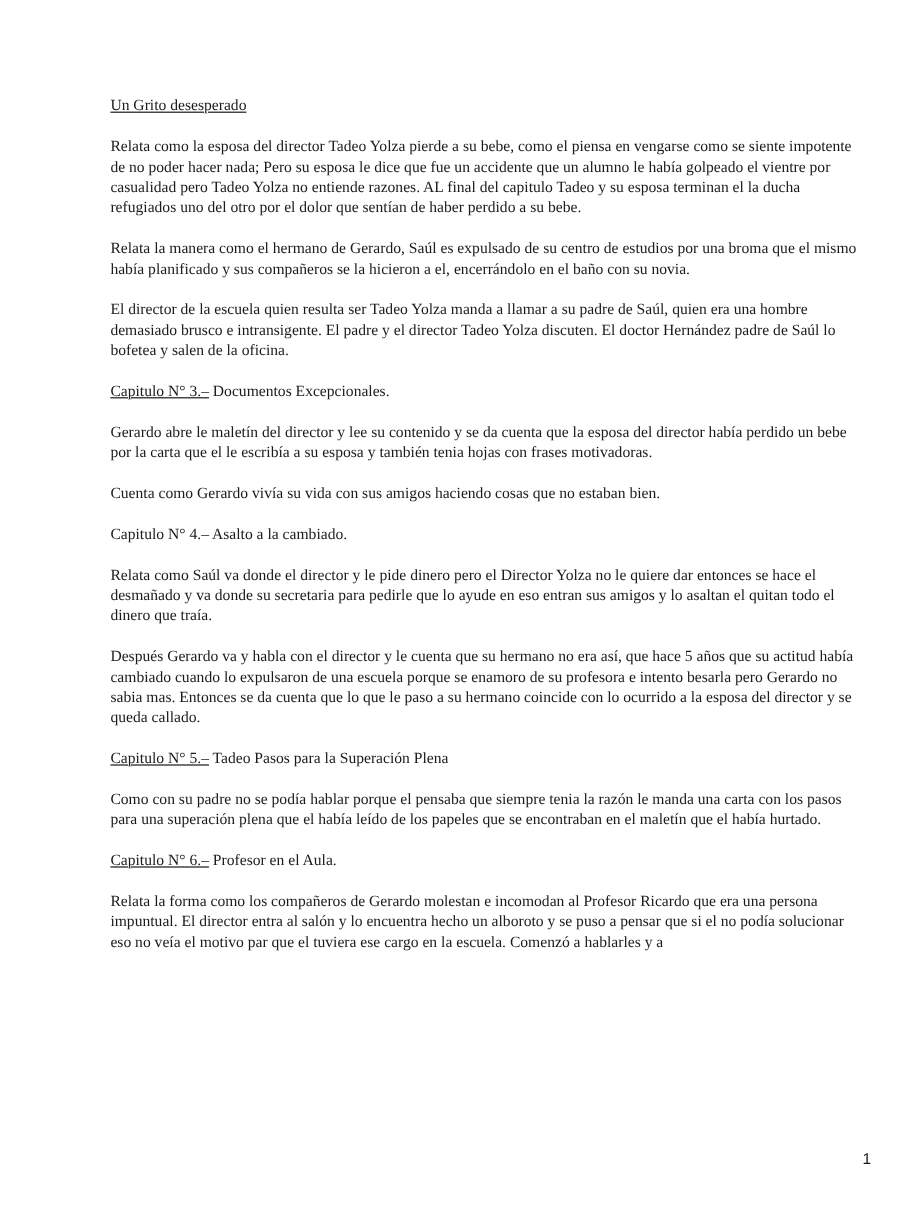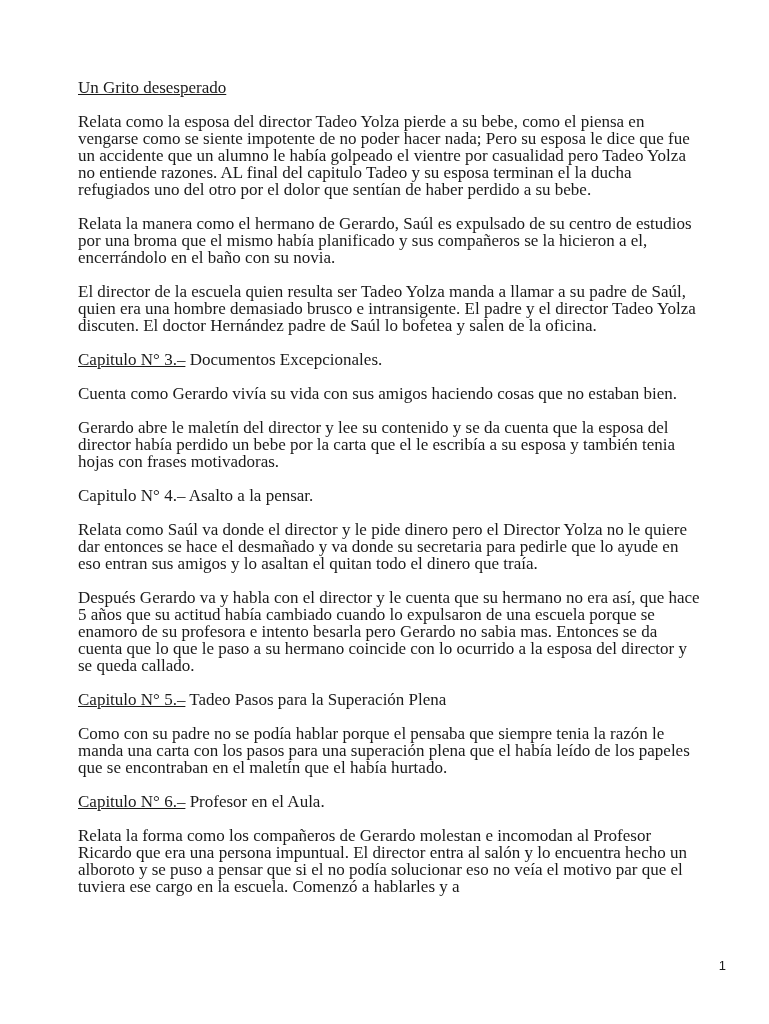--- a/index.html
+++ b/index.html
@@ -15,24 +15,24 @@
     font-family: "Liberation Serif", "DejaVu Serif", serif;
     color: #1a1a1a;
   }
   .page {
     position: absolute;
     inset: 0;
     background: #ffffff;
   }
   .content {
     position: absolute;
-    left: 78px;
+    left: 92px;
     top: 79px;
     width: 627px;
-    font-size: 17px;
+    font-size: 13px;
     line-height: 17px;
     text-align: left;
   }
   .content p {
     margin: 0 0 17px 0;
     padding: 0;
   }
   .u {
     text-decoration: underline;
     text-underline-offset: 1px;
@@ -61,25 +61,25 @@
     <p>Relata como la esposa del director Tadeo Yolza pierde a su bebe, como el piensa en vengarse como se siente impotente de no poder hacer nada; Pero su esposa le dice que fue un accidente que un alumno le había golpeado el vientre por casualidad pero Tadeo Yolza no entiende razones. AL final del capitulo Tadeo y su esposa terminan el la ducha refugiados uno del otro por el dolor que sentían de haber perdido a su bebe.</p>
 
 
     <p>Relata la manera como el hermano de Gerardo, Saúl es expulsado de su centro de estudios por una broma que el mismo había planificado y sus compañeros se la hicieron a el, encerrándolo en el baño con su novia.</p>
 
     <p>El director de la escuela quien resulta ser Tadeo Yolza manda a llamar a su padre de Saúl, quien era una hombre demasiado brusco e intransigente. El padre y el director Tadeo Yolza discuten. El doctor Hernández padre de Saúl lo bofetea y salen de la oficina.</p>
 
 
     <p><span class="u">Capitulo N° 3.–</span><span> Documentos Excepcionales.</span></p>
 
+    <p>Gerardo abre le maletín del director y lee su contenido y se da cuenta que la esposa del director había perdido un bebe por la carta que el le escribía a su esposa y también tenia hojas con frases motivadoras.</p>
+
     <p>Cuenta como Gerardo vivía su vida con sus amigos haciendo cosas que no estaban bien.</p>
 
-    <p>Gerardo abre le maletín del director y lee su contenido y se da cuenta que la esposa del director había perdido un bebe por la carta que el le escribía a su esposa y también tenia hojas con frases motivadoras.</p>
-
-    <p><span>Capitulo N° 4.–</span><span> Asalto a la pensar.</span></p>
+    <p><span>Capitulo N° 4.–</span><span> Asalto a la cambiado.</span></p>
 
     <p>Relata como Saúl va donde el director y le pide dinero pero el Director Yolza no le quiere dar entonces se hace el desmañado y va donde su secretaria para pedirle que lo ayude en eso entran sus amigos y lo asaltan el quitan todo el dinero que traía.</p>
 
     <p>Después Gerardo va y habla con el director y le cuenta que su hermano no era así, que hace 5 años que su actitud había cambiado cuando lo expulsaron de una escuela porque se enamoro de su profesora e intento besarla pero Gerardo no sabia mas. Entonces se da cuenta que lo que le paso a su hermano coincide con lo ocurrido a la esposa del director y se queda callado.</p>
 
     <p><span class="u">Capitulo N° 5.–</span><span> Tadeo Pasos para la Superación Plena</span></p>
 
     <p>Como con su padre no se podía hablar porque el pensaba que siempre tenia la razón le manda una carta con los pasos para una superación plena que el había leído de los papeles que se encontraban en el maletín que el había hurtado.</p>
 
     <p><span class="u">Capitulo N° 6.–</span><span> Profesor en el Aula.</span></p>

